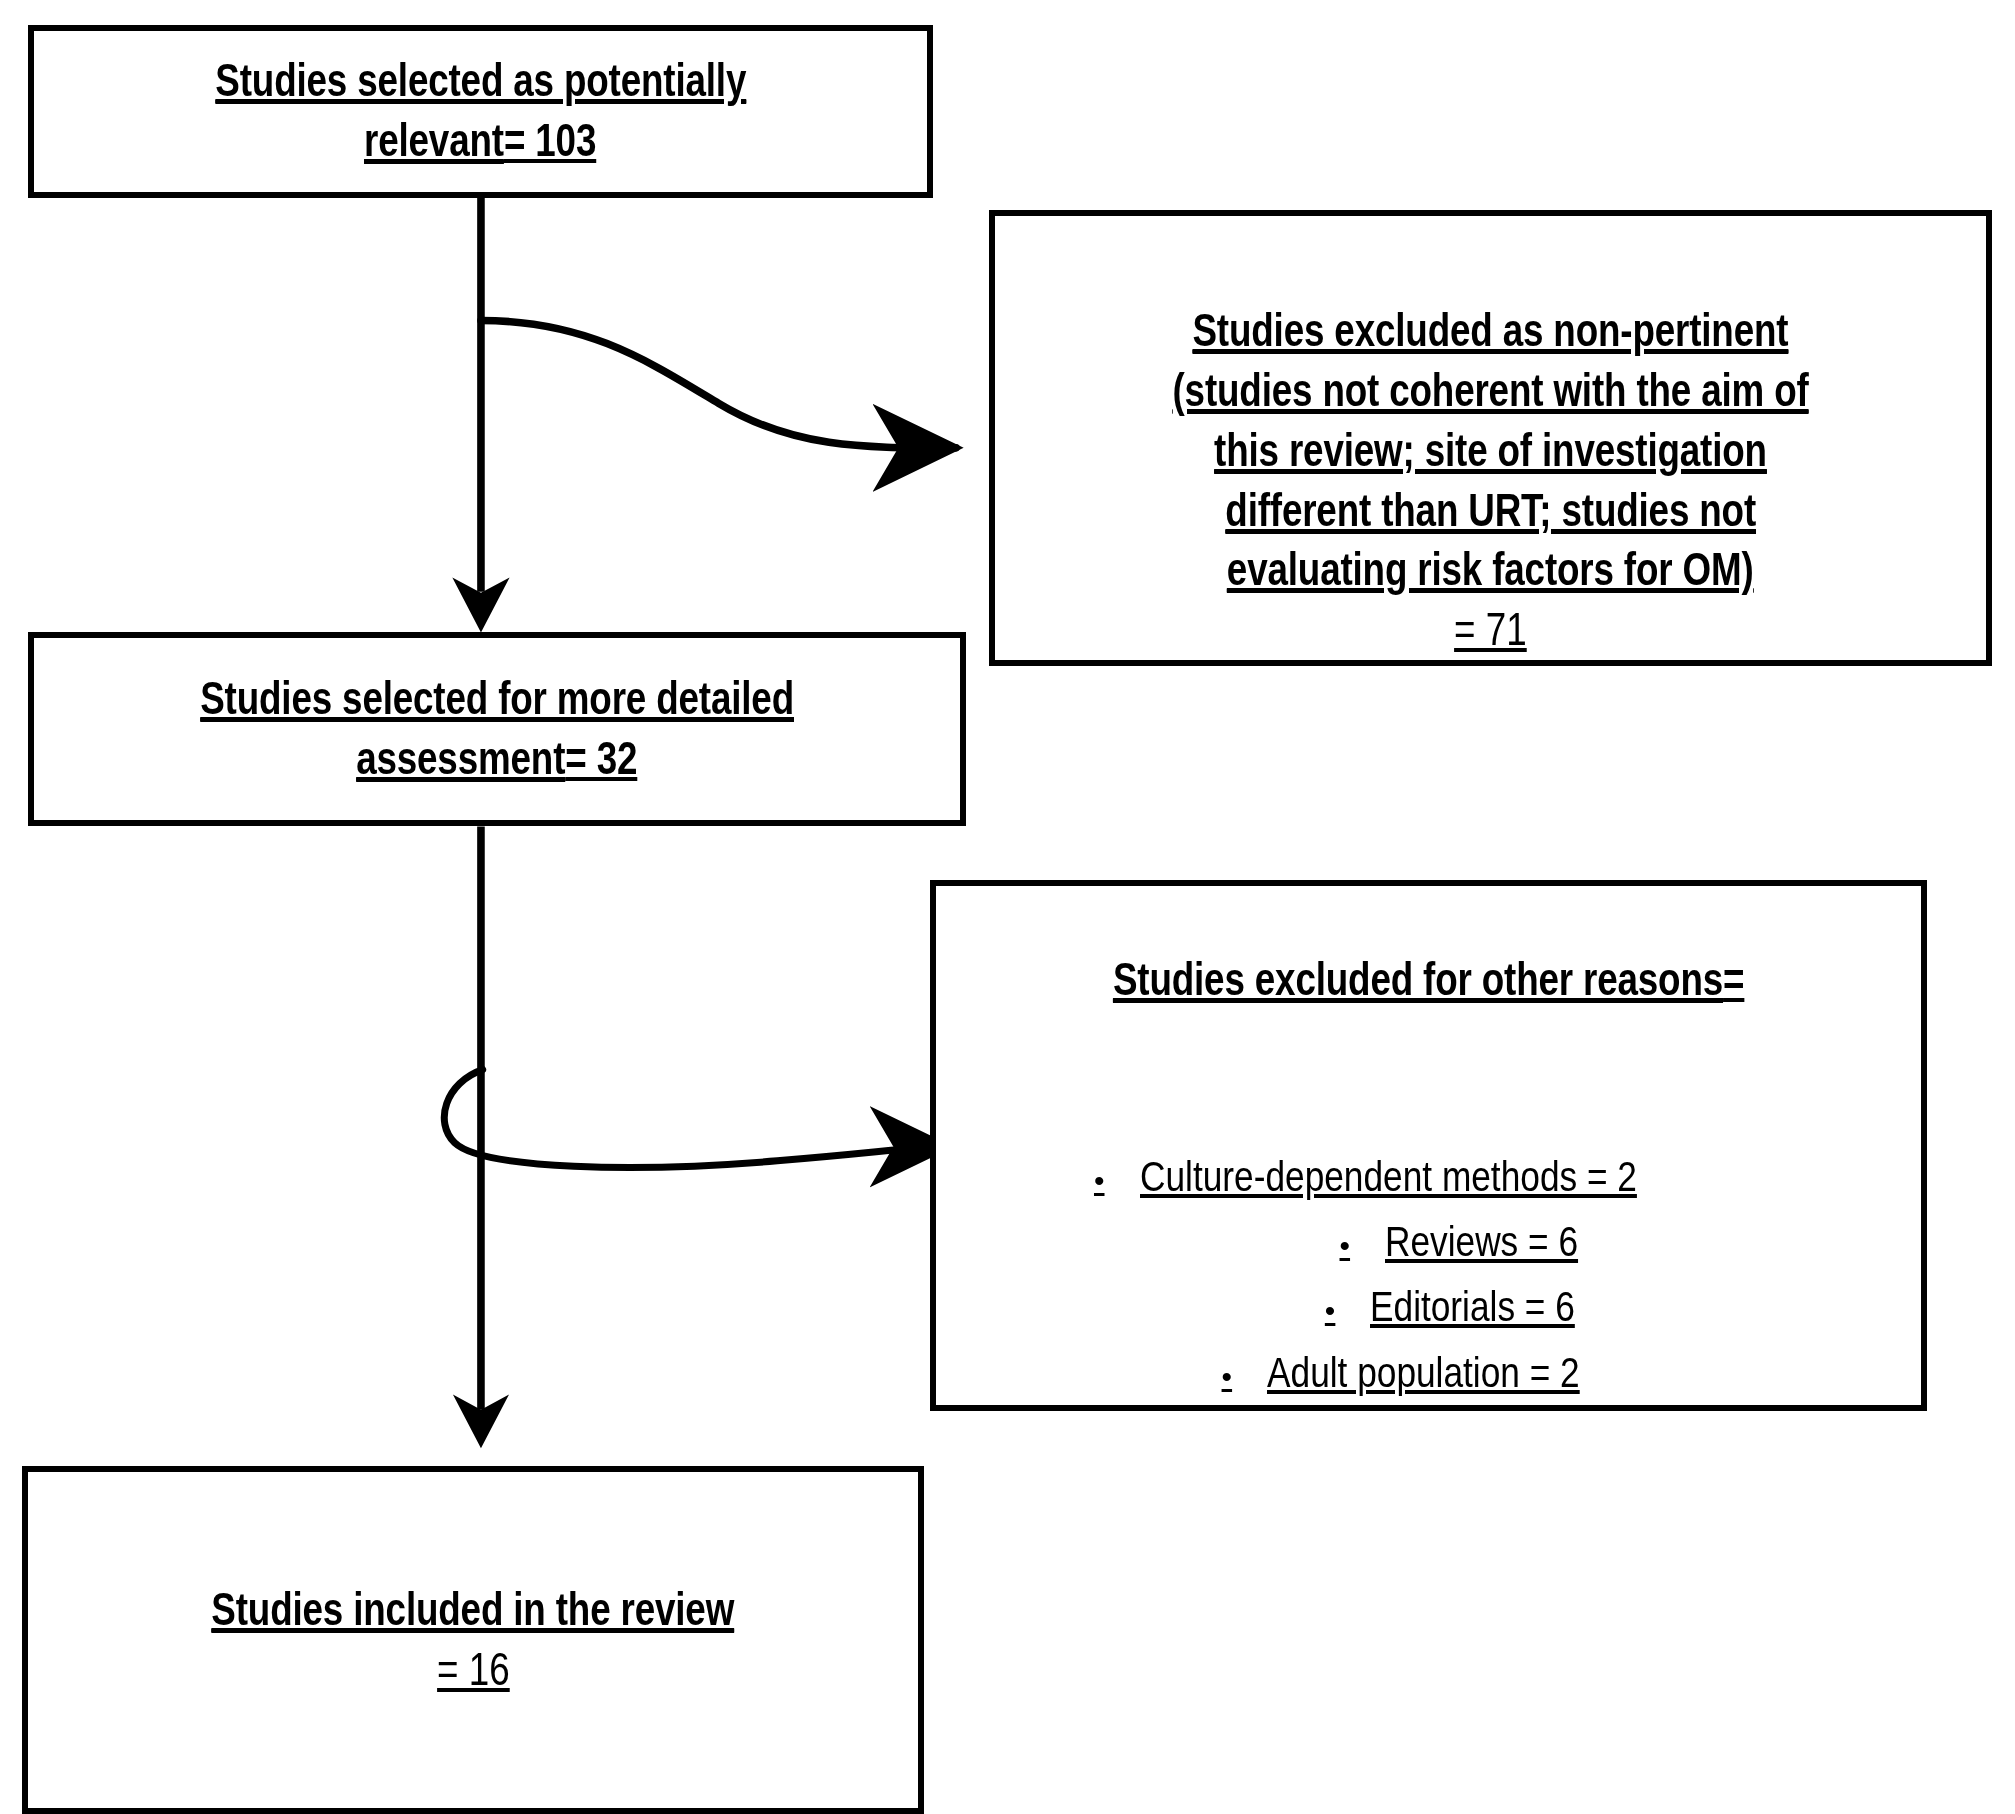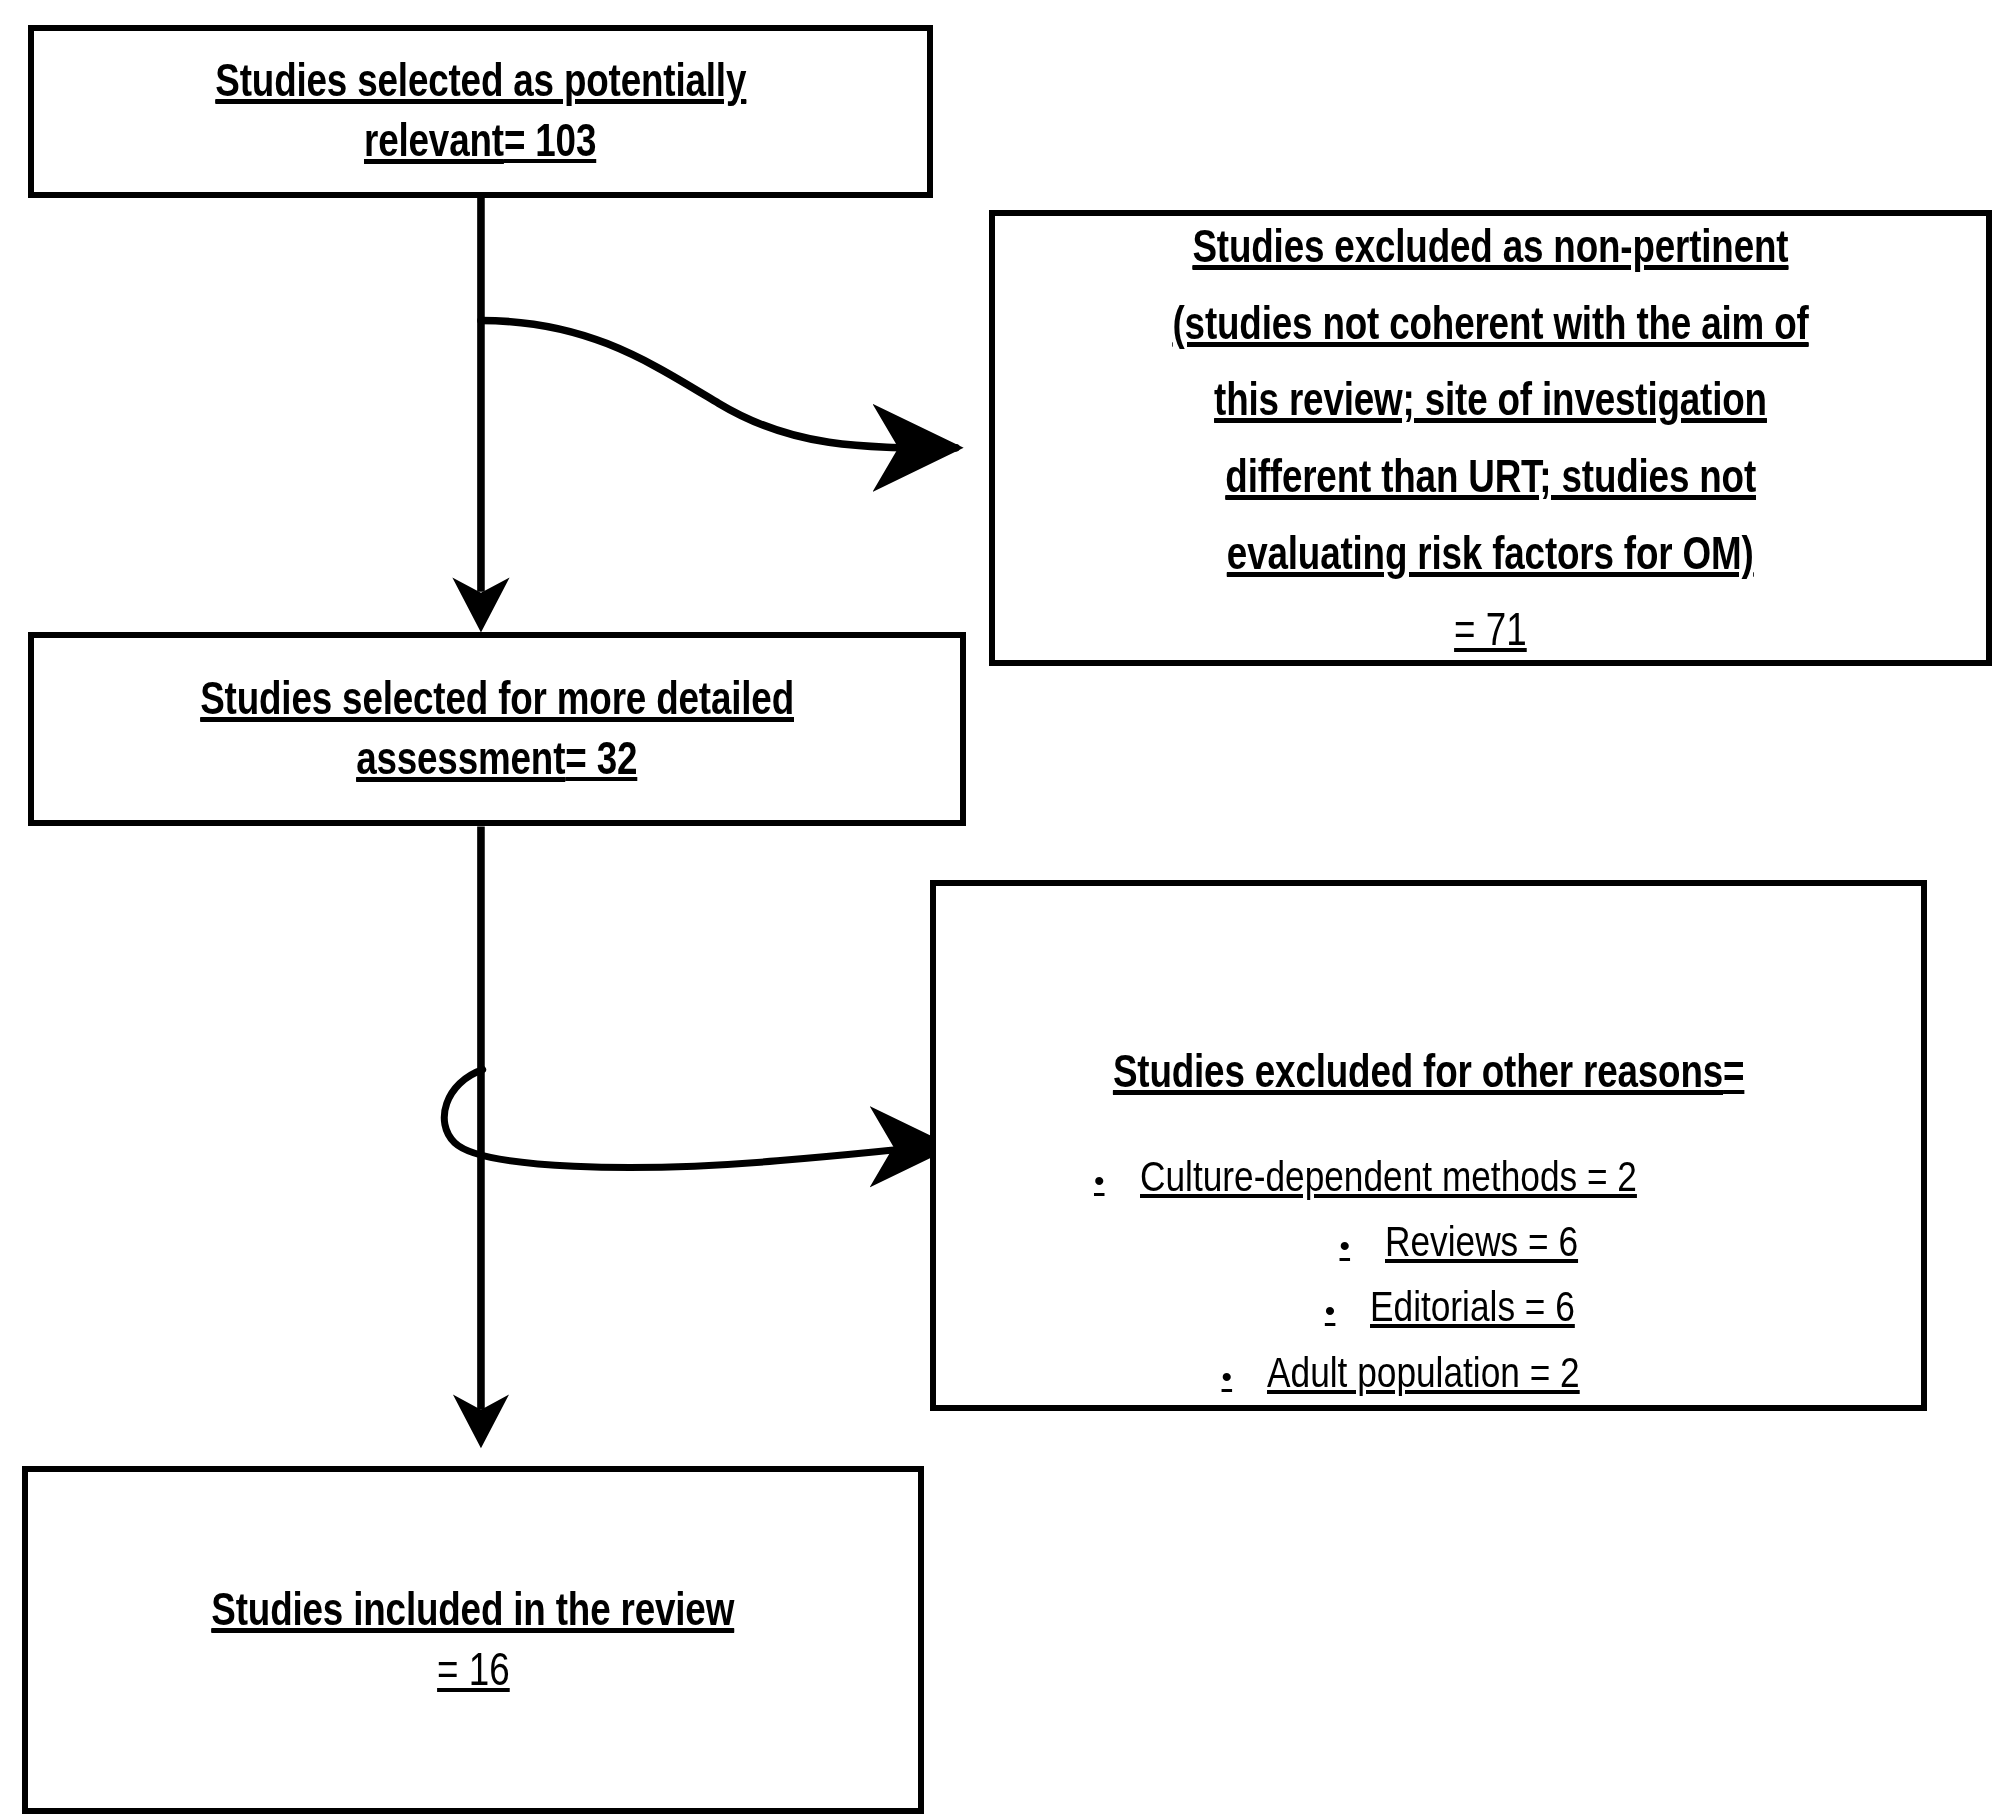--- a/index.html
+++ b/index.html
@@ -58,33 +58,33 @@
   }
 
   
   #box-potentially-relevant {
     left: 28px;  top: 24.5px;  width: 905px; height: 173px;
   }
   #box-potentially-relevant .box-line { font-size: 46px; }
 
   #box-excluded-non-pertinent {
     left: 989px; top: 210px; width: 1003px; height: 456px;
-    justify-content: space-between;
+    justify-content: flex-end;
     padding-top: 1px;
   }
   #box-excluded-non-pertinent .box-line { font-size: 46px; }
 
   #box-detailed-assessment {
     left: 28px; top: 632px; width: 938px; height: 194px;
   }
   #box-detailed-assessment .box-line { font-size: 46px; }
 
   #box-excluded-other {
     left: 930px; top: 880px; width: 997px; height: 531px;
-    justify-content: flex-end;
+    justify-content: space-between;
     padding-top: 64px;
   }
   #box-excluded-other .box-line { font-size: 46px; }
 
   #box-included {
     left: 22px; top: 1466px; width: 902px; height: 348px;
   }
   #box-included .box-line { font-size: 46px; }
 
   

